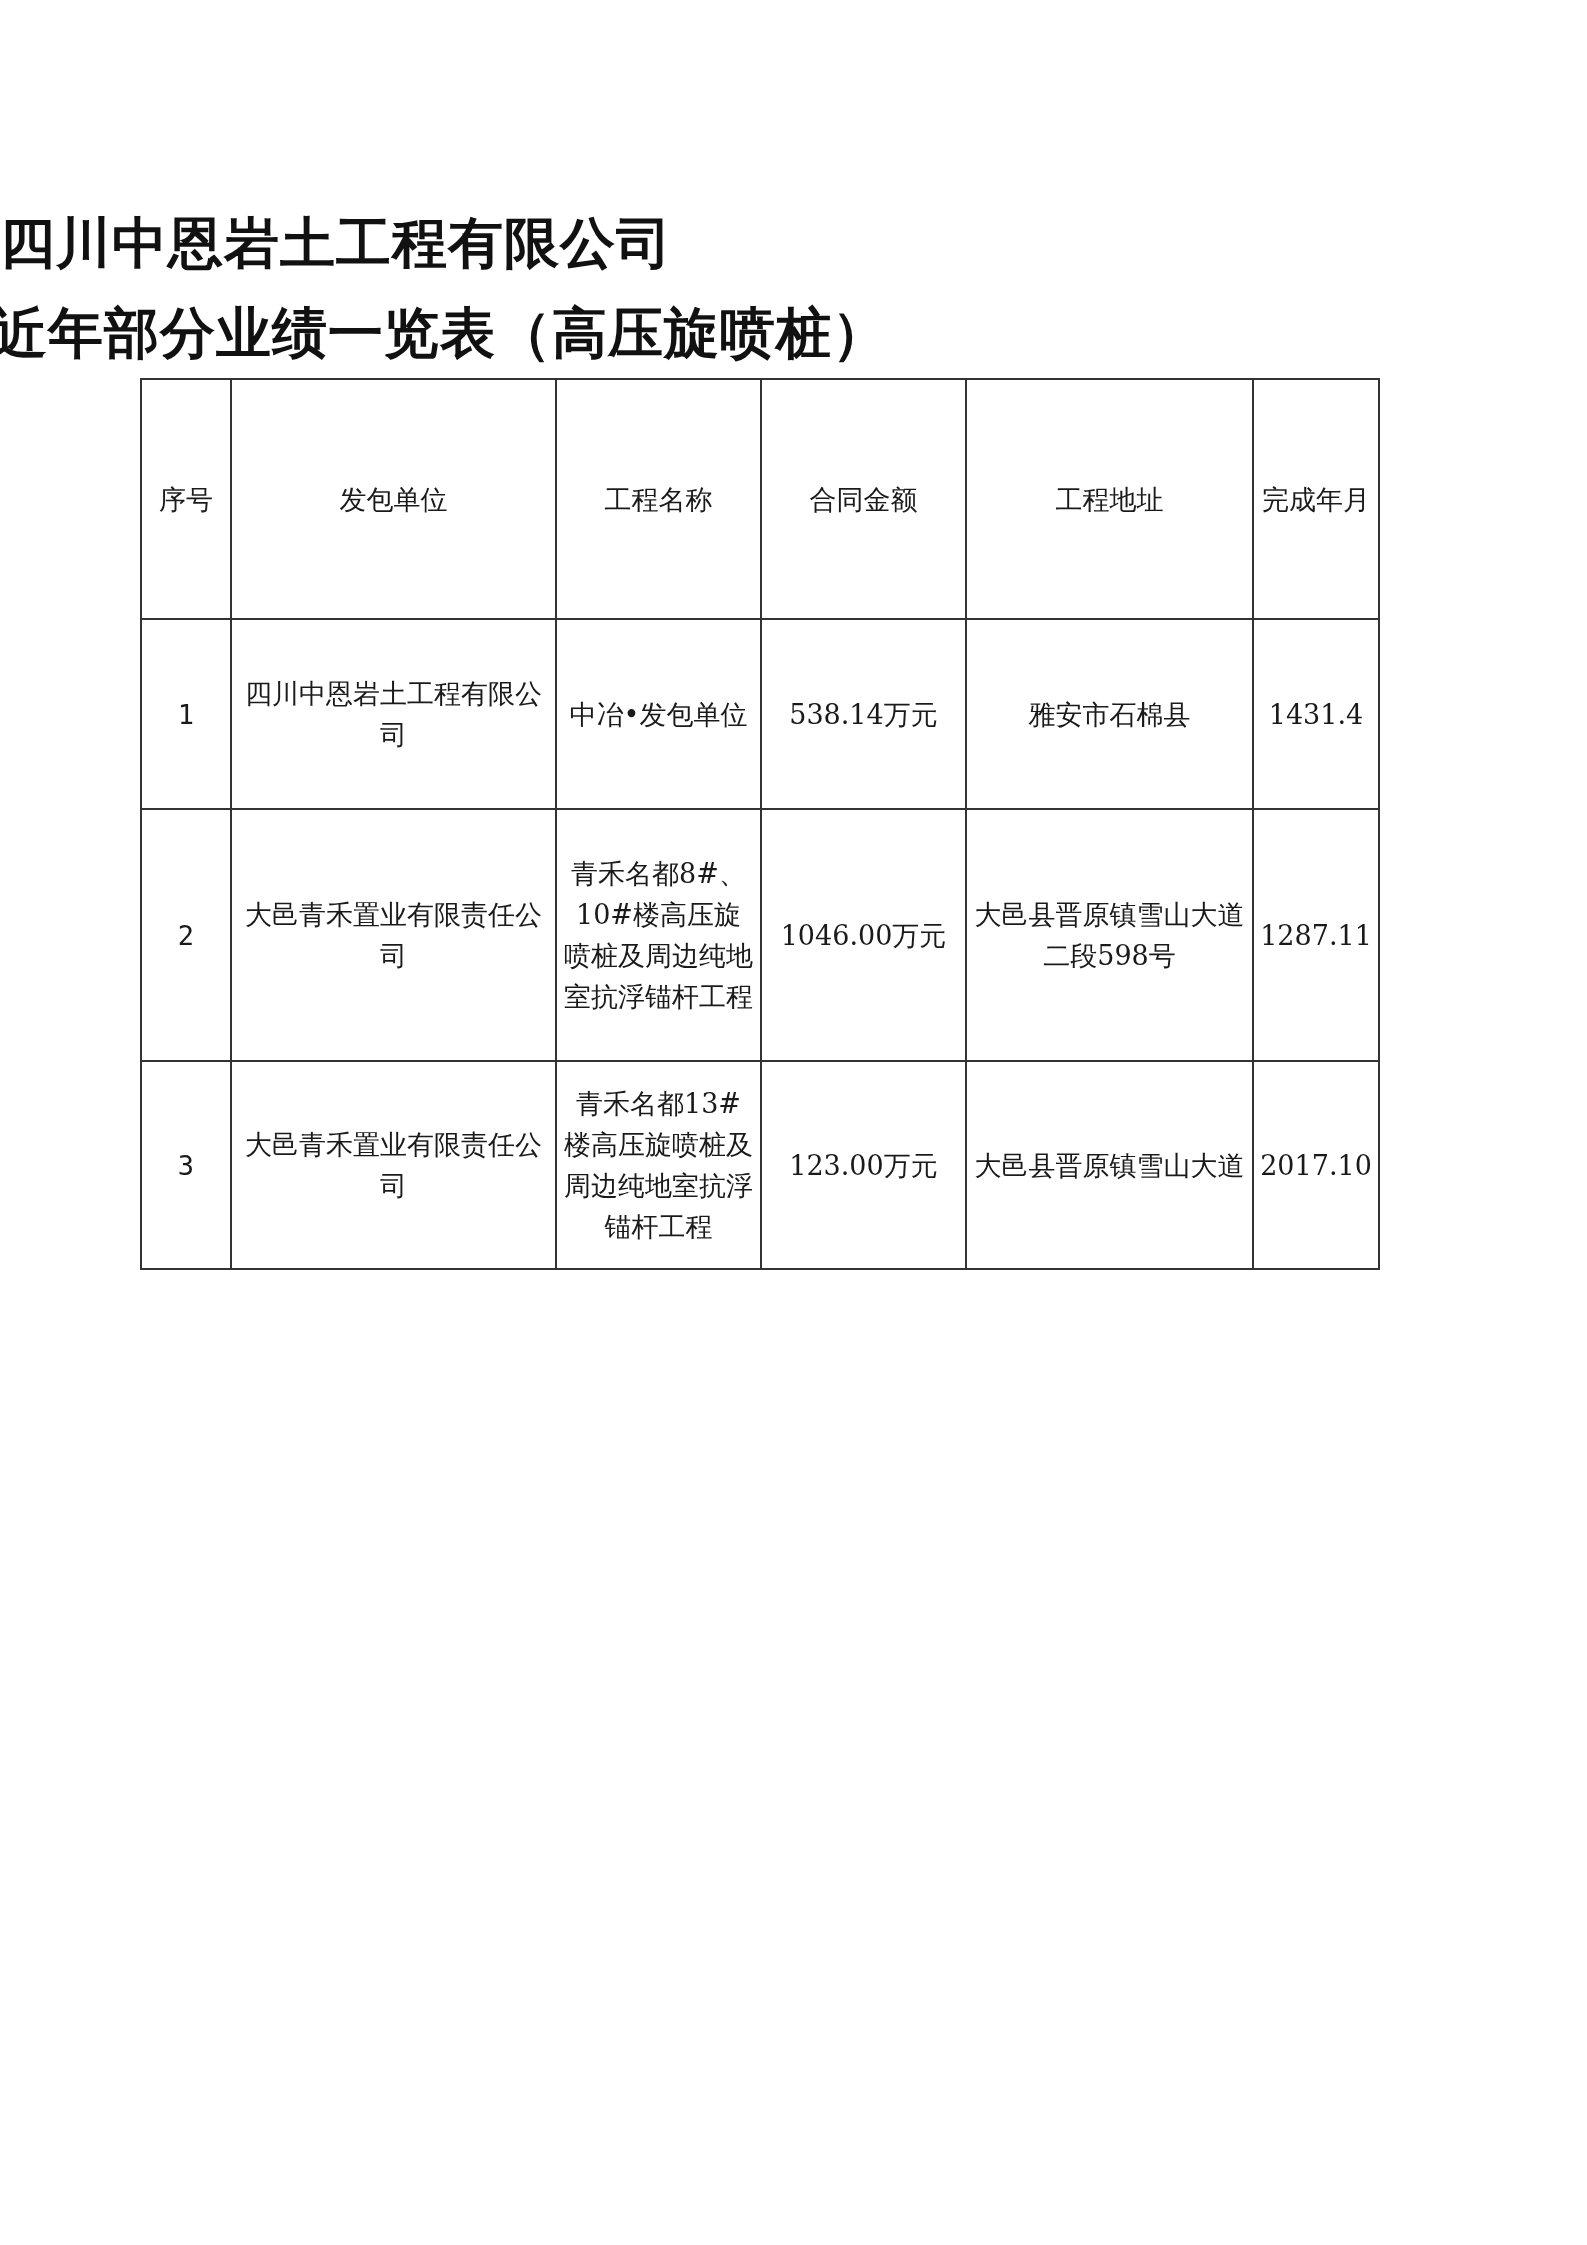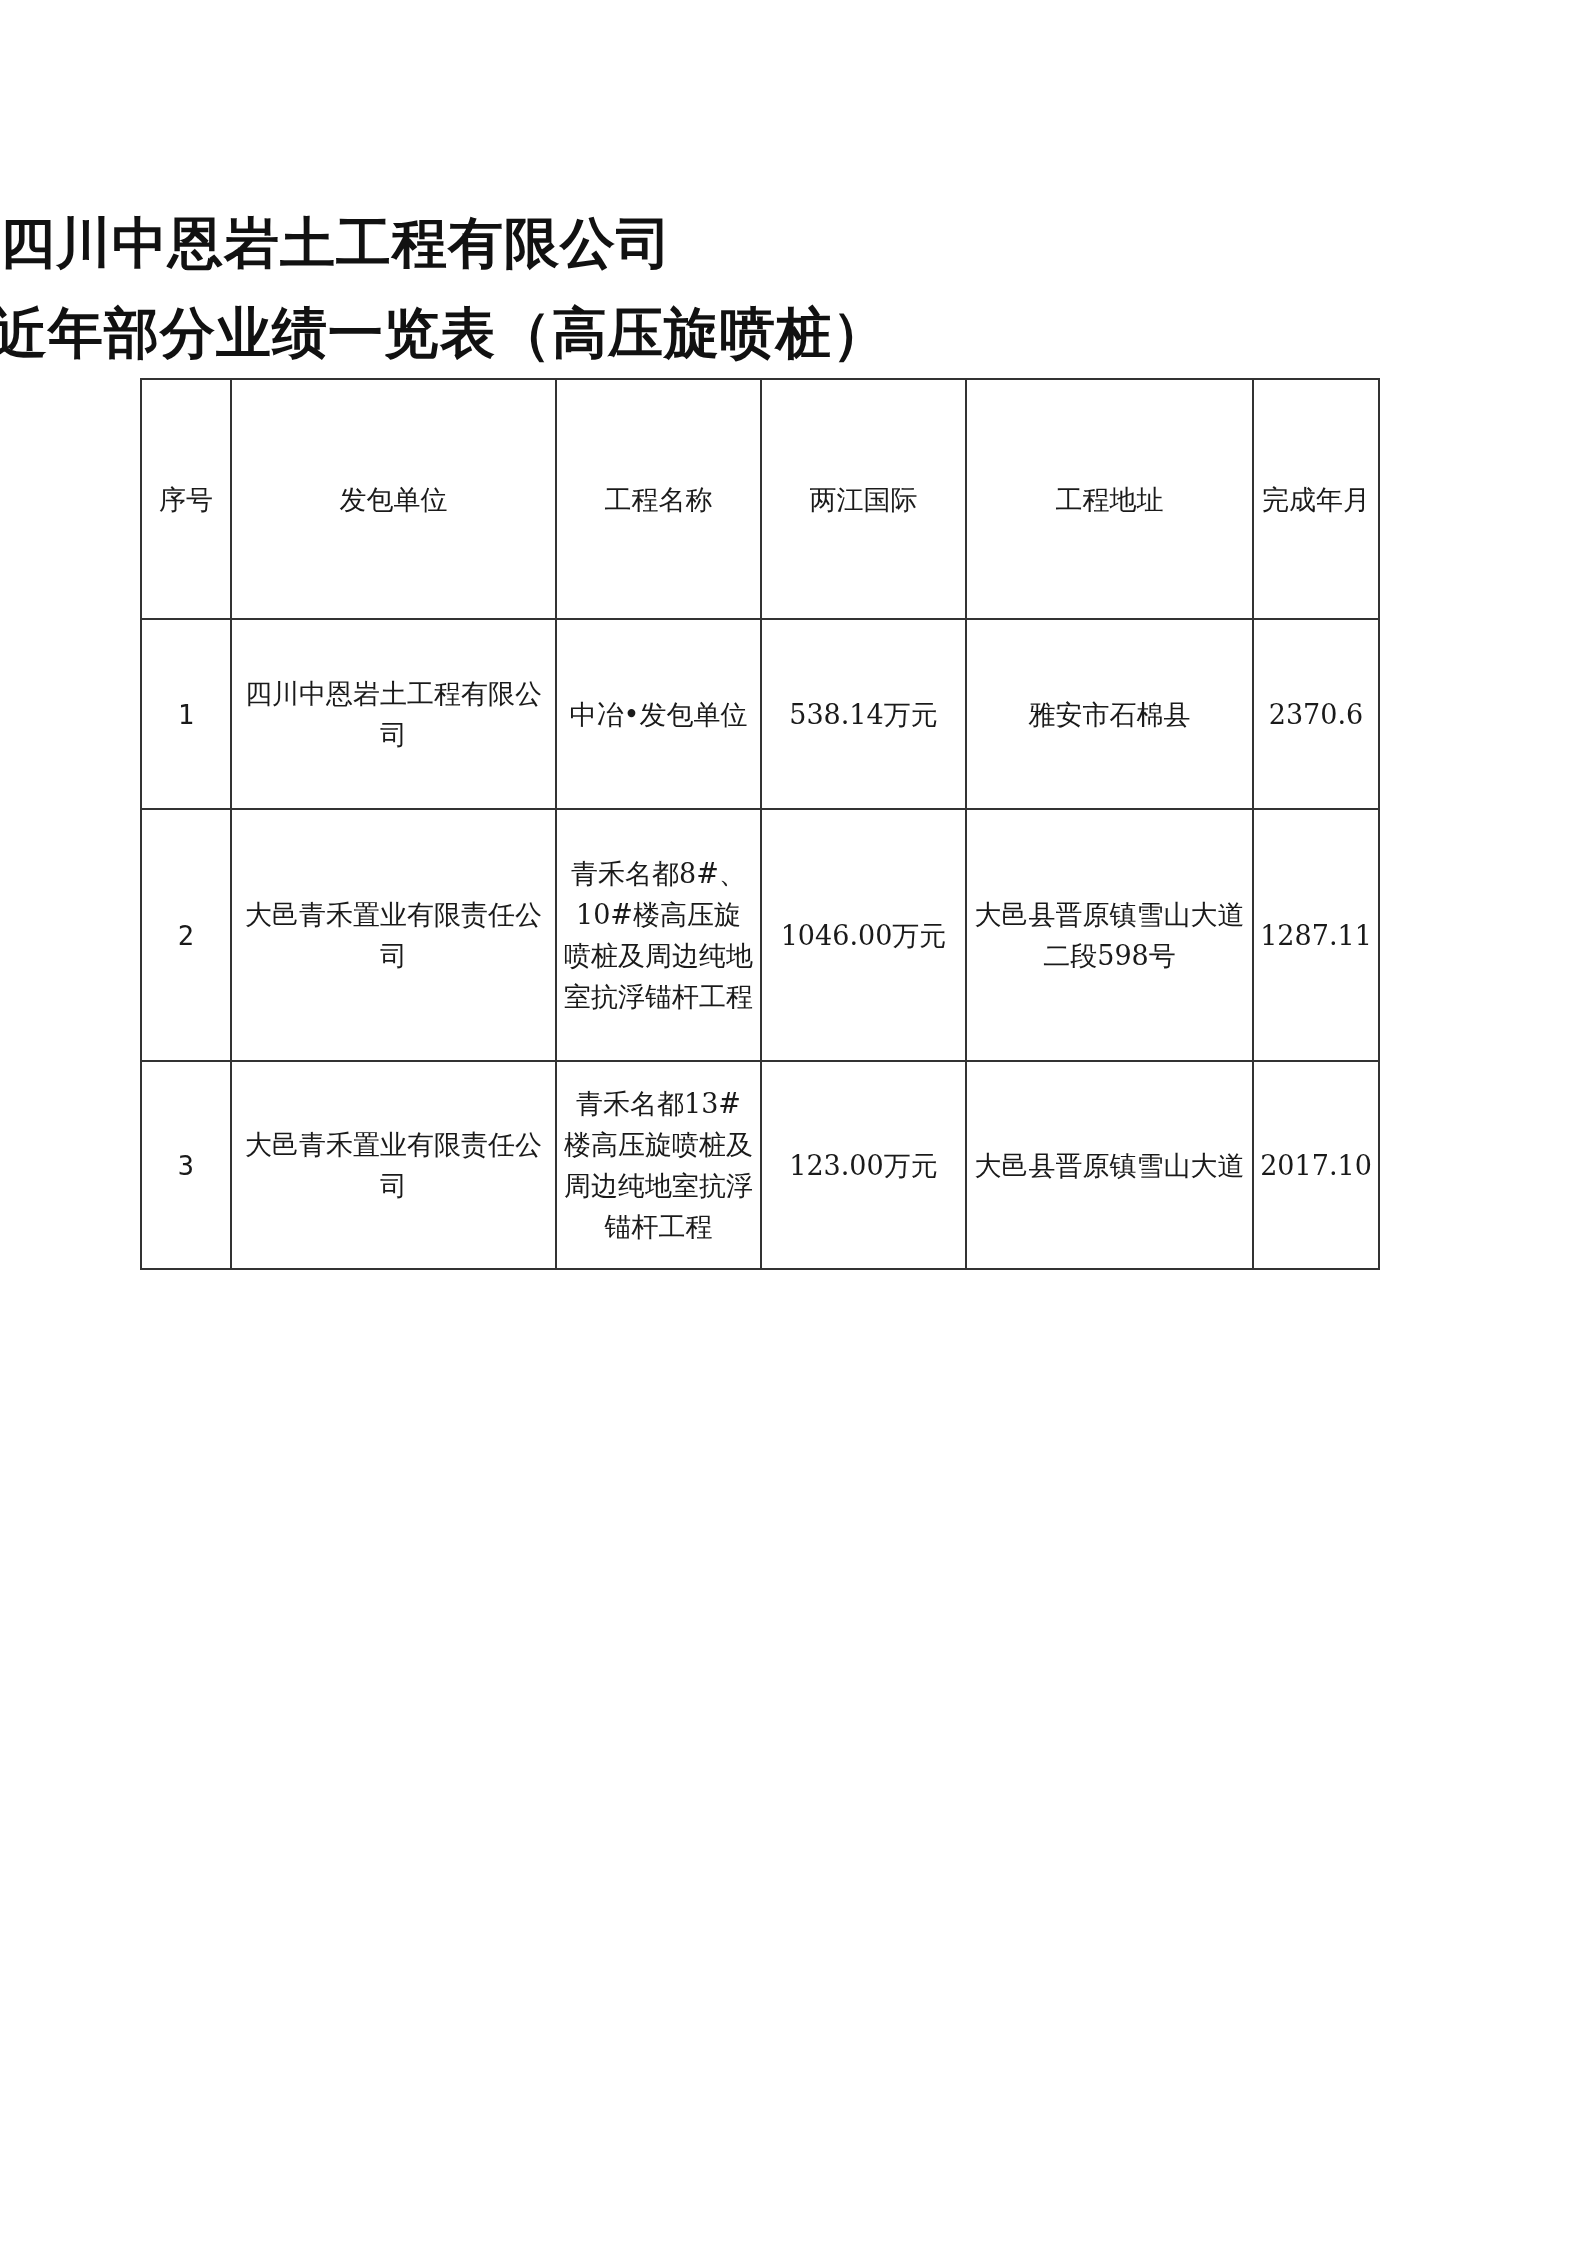--- a/index.html
+++ b/index.html
@@ -84,33 +84,33 @@
     <col class="c-project">
     <col class="c-amount">
     <col class="c-address">
     <col class="c-date">
   </colgroup>
   <thead>
     <tr class="head-row">
       <th class="tight">序号</th>
       <th>发包单位</th>
       <th>工程名称</th>
-      <th>两江国际</th>
+      <th>合同金额</th>
       <th>工程地址</th>
       <th class="tight">完成年月</th>
     </tr>
   </thead>
   <tbody>
     <tr class="row-1">
       <td class="num-cell">1</td>
       <td>四川中恩岩土工程有限公司</td>
       <td>中冶•发包单位</td>
       <td>538.14万元</td>
       <td>雅安市石棉县</td>
-      <td class="tight">2370.6</td>
+      <td class="tight">1431.4</td>
     </tr>
     <tr class="row-2">
       <td class="num-cell">2</td>
       <td>大邑青禾置业有限责任公司</td>
       <td>青禾名都8#、10#楼高压旋喷桩及周边纯地室抗浮锚杆工程</td>
       <td>1046.00万元</td>
       <td>大邑县晋原镇雪山大道二段598号</td>
       <td class="tight">1287.11</td>
     </tr>
     <tr class="row-3">

